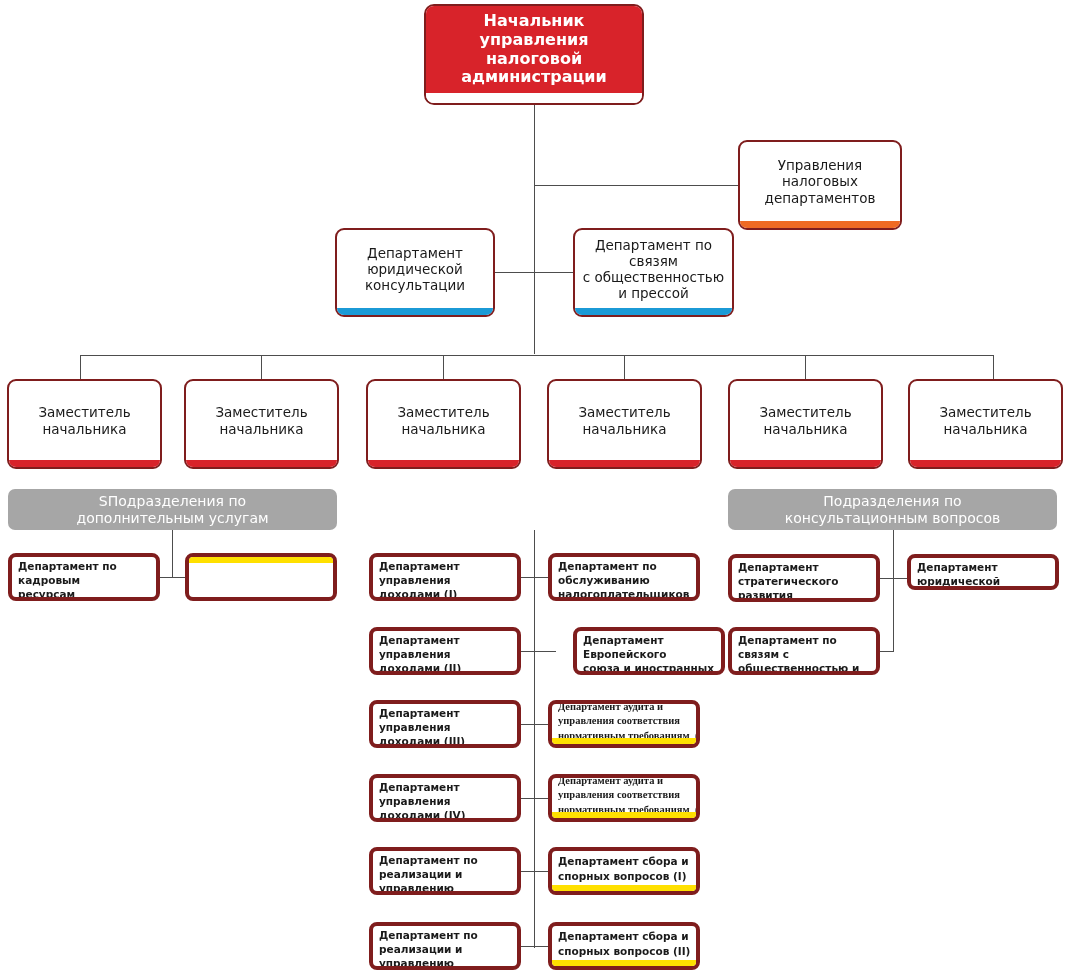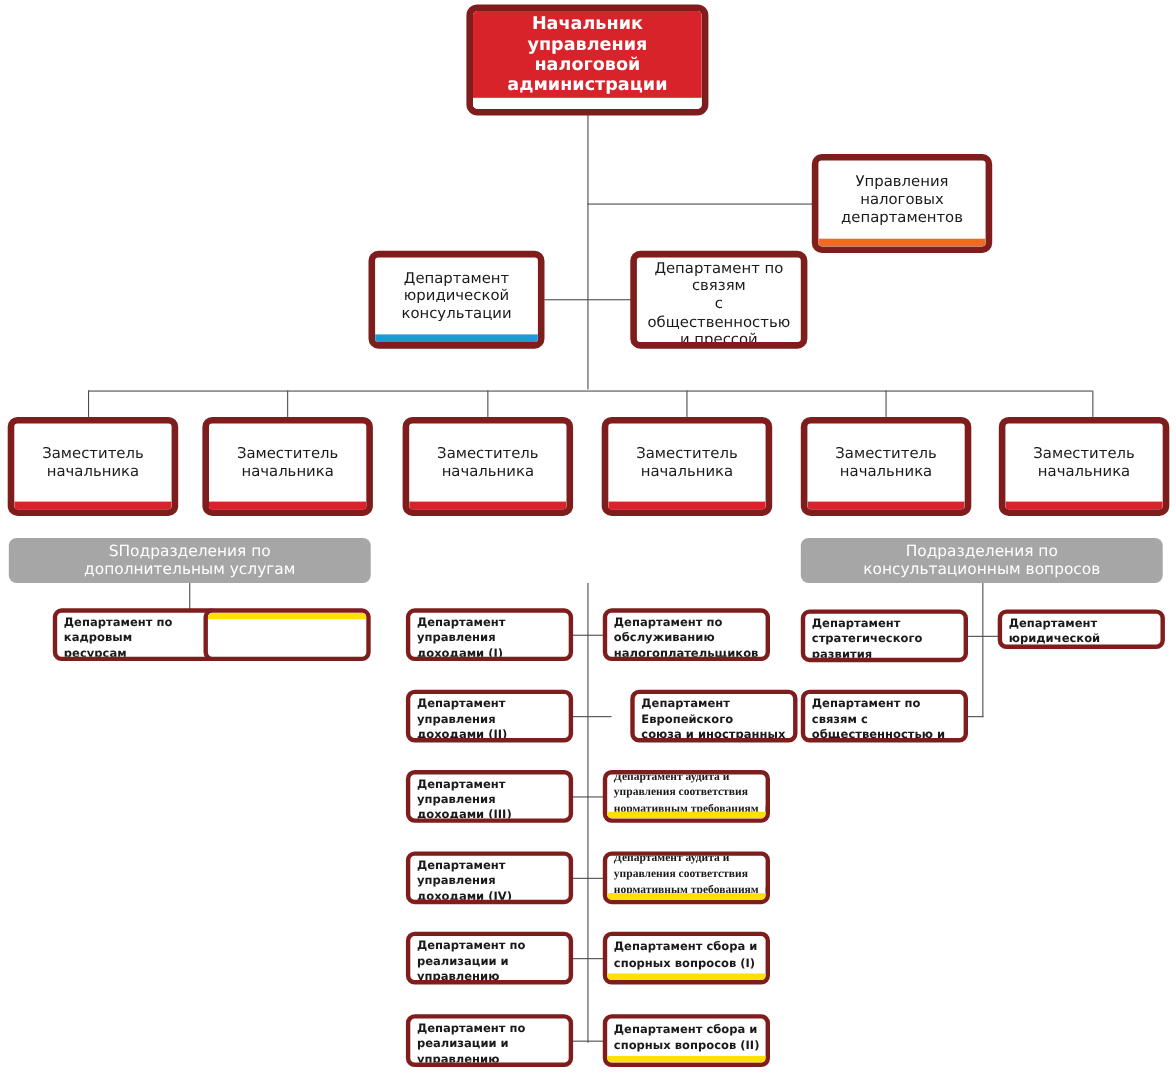--- a/index.html
+++ b/index.html
@@ -25,21 +25,21 @@
     z-index: 1;
   }
   .line.h { height: 1px; }
   .line.v { width: 1px; }
 
   
   .node {
     position: absolute;
     box-sizing: border-box;
     background: #ffffff;
-    border: 6px solid #7f1d1d;
+    border: 2px solid #7f1d1d;
     border-radius: 9px;
     z-index: 3;
     display: flex;
     flex-direction: column;
     overflow: hidden;
   }
   .node .body {
     flex: 1 1 auto;
     display: flex;
     align-items: center;
@@ -234,21 +234,21 @@
 
   <div class="section-head" style="left:8px; top:489px; width:329px; height:41px;">
     <span class="label">SПодразделения по
 дополнительным услугам</span>
   </div>
   <div class="section-head" style="left:728px; top:489px; width:329px; height:41px;">
     <span class="label">Подразделения по
 консультационным вопросов</span>
   </div>
 
-  <div class="node leaf" style="left:8px; top:553px; width:152px; height:48px;margin-left:40px;">
+  <div class="node leaf" style="left:8px; top:553px; width:152px; height:48px;">
     <div class="body">
       <span class="label">Департамент по кадровым
 ресурсам</span>
     </div>
 
   </div>
   <div class="node leaf" style="left:185px; top:553px; width:152px; height:48px;">
     <div class="strip" style="background:#ffe000;"></div>
   </div>
 

